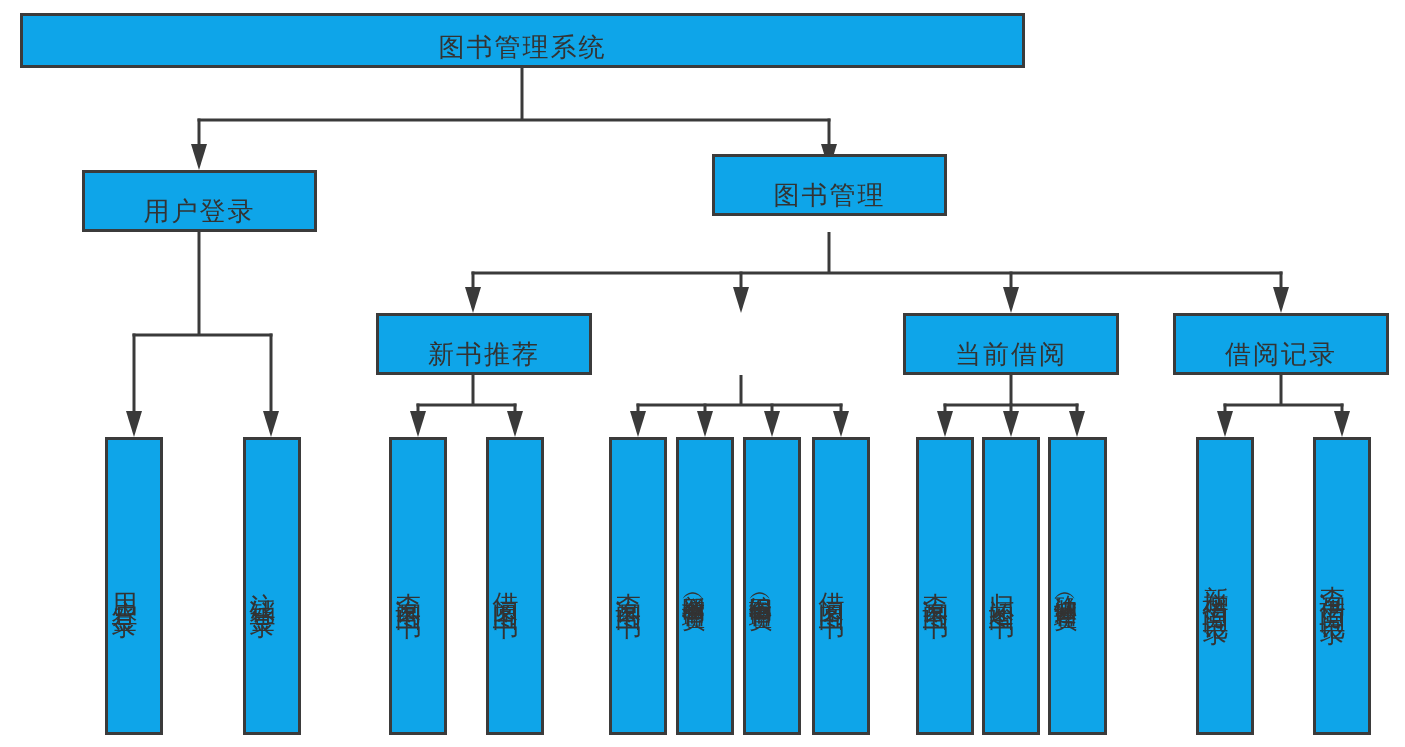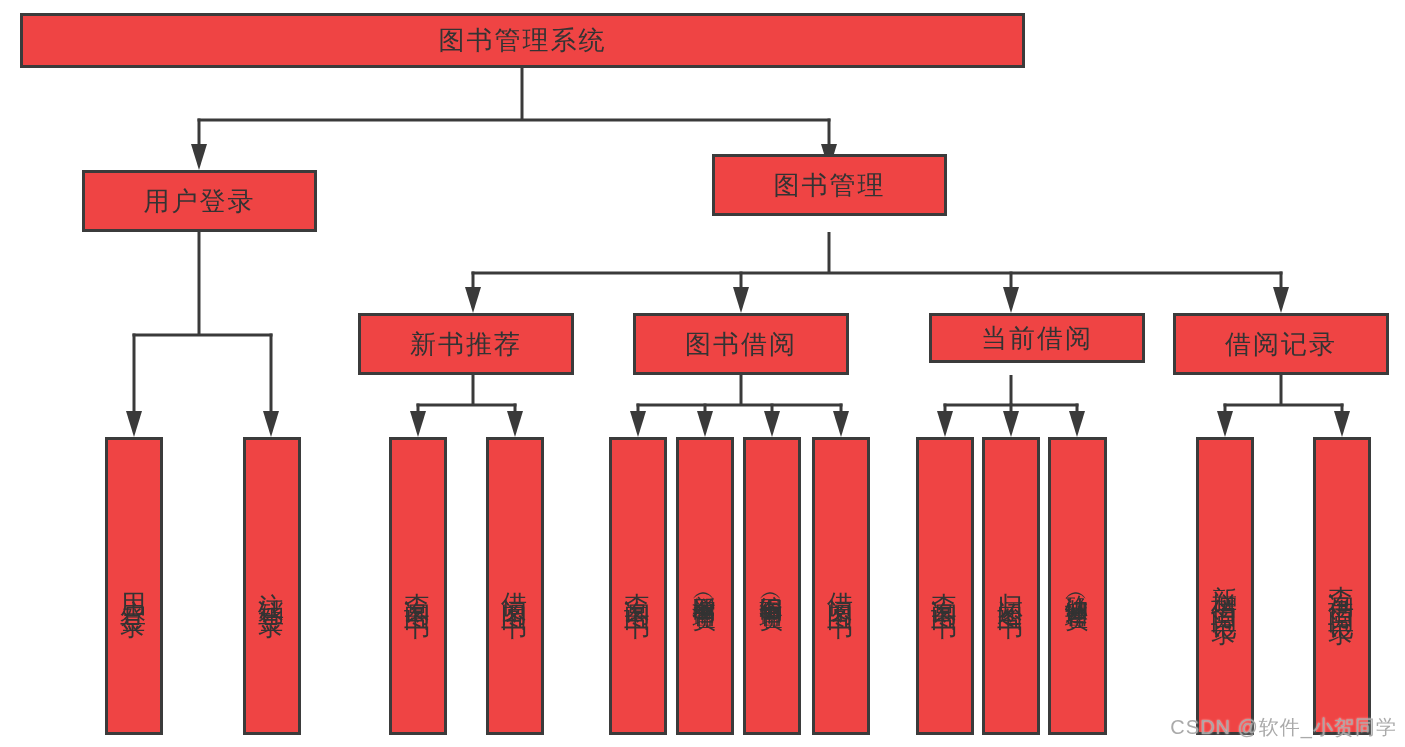--- a/index.html
+++ b/index.html
@@ -2,22 +2,22 @@
 <html><head>
 <meta charset="utf-8">
 <style>
   html,body{margin:0;padding:0;background:#fff;}
   .stage{
     position:relative;width:1405px;height:747px;background:#ffffff;overflow:hidden;
     font-family:"Liberation Sans","DejaVu Sans",sans-serif;color:#333333;
   }
   .connectors{position:absolute;left:0;top:0;width:1405px;height:747px;}
   .box{
-    position:absolute;box-sizing:border-box;background:#ef4444;
-    border:3px solid #3b3b3b;display:flex;align-items:center;justify-content:center;
+    position:absolute;box-sizing:border-box;background:#0ea5e9;
+    border:3px solid #3b3b3b;display:flex;align-items:flex-end;justify-content:center;
     color:#333333;
   }
   .hbox{font-size:26px;letter-spacing:2px;font-weight:500;}
   .vbox{
     writing-mode:vertical-rl;text-orientation:mixed;
     font-size:26px;letter-spacing:7px;font-weight:500;
   }
   .vbox.small{font-size:23px;letter-spacing:2px;}
   .watermark{
     position:absolute;right:8px;bottom:6px;z-index:5;
@@ -99,27 +99,24 @@
     <span>图书管理系统</span>
   </div>
 
   <div class="box hbox" style="left:82px;top:170px;width:235px;height:62px;">
     <span>用户登录</span>
   </div>
   <div class="box hbox" style="left:712px;top:154px;width:235px;height:62px;">
     <span>图书管理</span>
   </div>
 
-  <div class="box hbox" style="left:358px;top:313px;width:216px;height:62px;">
+  <div class="box hbox" style="left:376px;top:313px;width:216px;height:62px;">
     <span>新书推荐</span>
   </div>
-  <div class="box hbox" style="left:633px;top:313px;width:216px;height:62px;">
-    <span>图书借阅</span>
-  </div>
-  <div class="box hbox" style="left:929px;top:313px;width:216px;height:50px;">
+  <div class="box hbox" style="left:903px;top:313px;width:216px;height:62px;">
     <span>当前借阅</span>
   </div>
   <div class="box hbox" style="left:1173px;top:313px;width:216px;height:62px;font-family:Liberation Serif, serif;">
     <span>借阅记录</span>
   </div>
 
   <div class="box vbox" style="left:105px;top:437px;width:58px;height:298px;">
     <span>用户登录</span>
   </div>
   <div class="box vbox" style="left:243px;top:437px;width:58px;height:298px;">
@@ -156,15 +153,14 @@
     <span>确认归还（管理员）</span>
   </div>
 
   <div class="box vbox" style="left:1196px;top:437px;width:58px;height:298px;">
     <span>新增借阅记录</span>
   </div>
   <div class="box vbox" style="left:1313px;top:437px;width:58px;height:298px;">
     <span>查询借阅记录</span>
   </div>
 
-  <div class="watermark">CSDN @软件_小贺同学</div>
 
 </div>
 
 </body></html>

